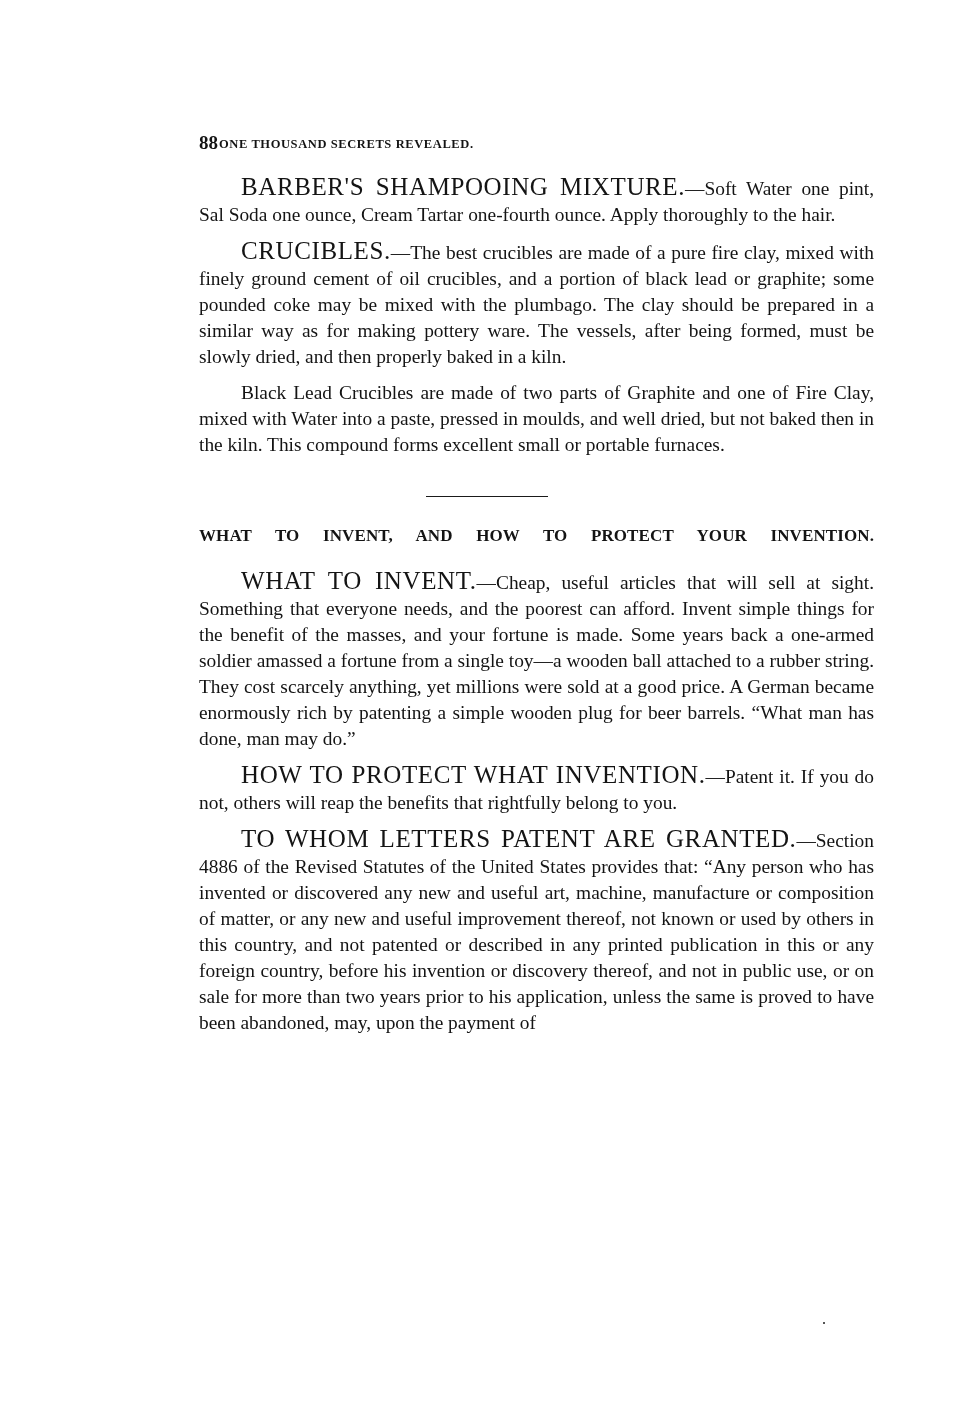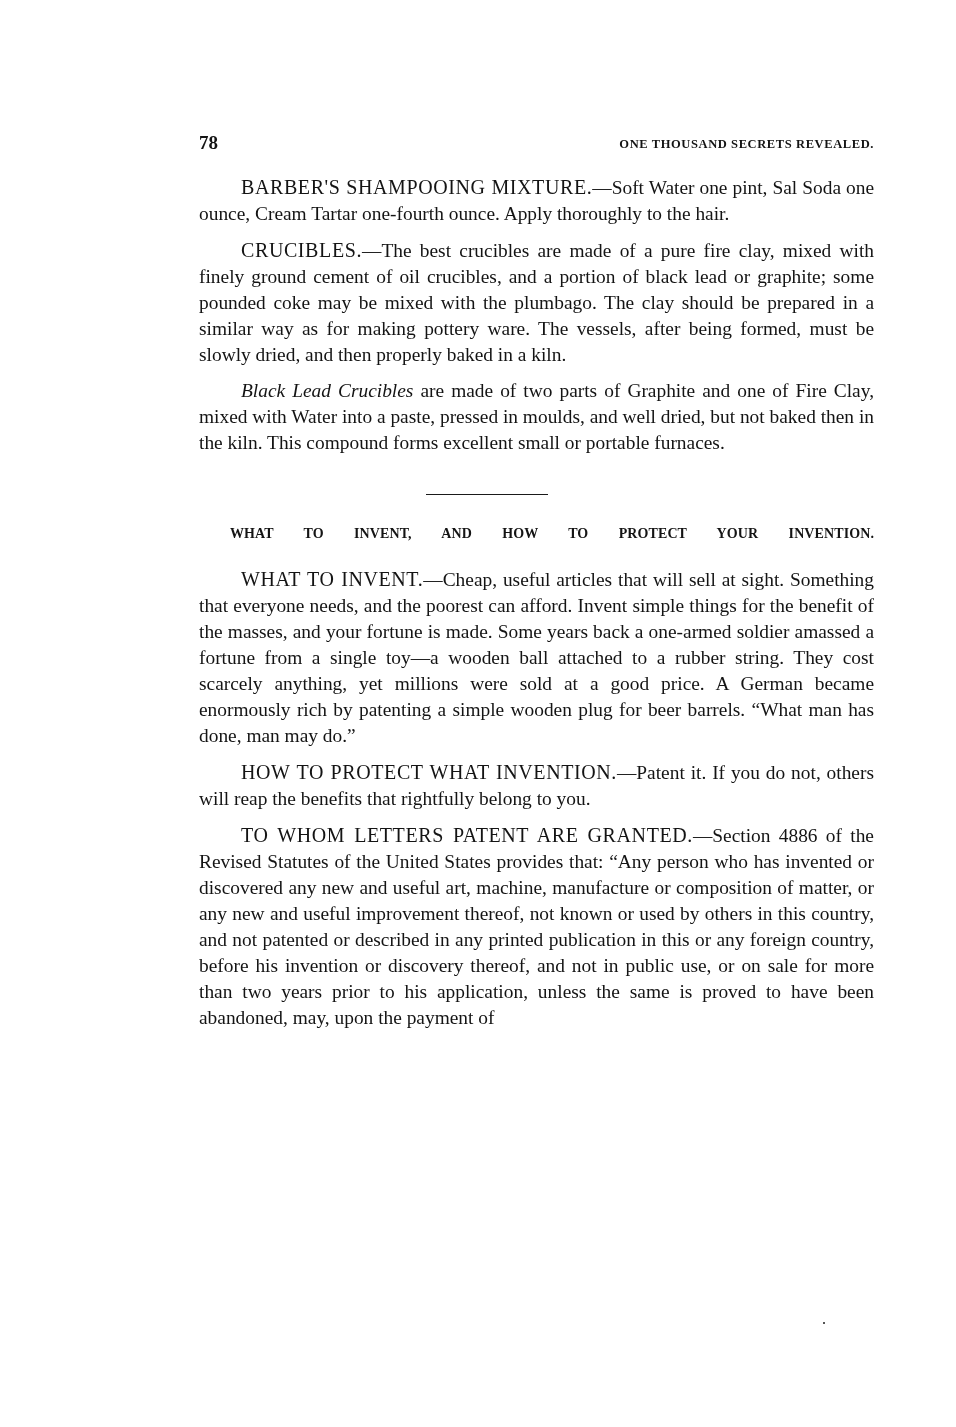--- a/index.html
+++ b/index.html
@@ -31,21 +31,21 @@
       top: 0;
       font-size: 19px;
       font-weight: bold;
       line-height: 24px;
     }
     .running-title {
       position: absolute;
       left: 0;
       right: 0;
       top: 3px;
-      text-align: right;
+      text-align: left;
       font-size: 12.5px;
       font-weight: bold;
       letter-spacing: 0.6px;
       line-height: 20px;
       padding-left: 20px;
     }
     .body-text {
       margin-top: 15px;
       font-size: 19.4px;
       line-height: 26px;
@@ -57,64 +57,62 @@
     }
     .para {
       margin-top: 10px !important;
       text-indent: 42px;
     }
     .para.first {
       margin-top: 0 !important;
       text-indent: 0;
     }
     .lead-caps {
-      font-size: 20px;
+      font-size: 25px;
       letter-spacing: 0.6px;
     }
     .lead-italic {
-      font-style: italic;
     }
     .rule {
       width: 122px;
       height: 0;
       border-top: 1.6px solid #1a1a1a;
       margin: 38px auto 0 auto;
       position: relative;
       left: -50px;
     }
     .section-heading {
       margin-top: 27px;
-      font-size: 14px;
+      font-size: 17px;
       font-weight: bold;
       letter-spacing: 0.1px;
       line-height: 24px;
       text-align: justify;
       text-align-last: justify;
       white-space: nowrap;
-      margin-left: 31px;
     }
     .section-body {
       margin-top: 20px;
     }
     .speck {
       position: absolute;
       left: 823px;
       top: 1322px;
       width: 2px;
       height: 2px;
       background: #555;
     }
   </style>
 </head>
 <body>
 
 <div class="page">
 
   <div class="running-head">
-    <span class="page-number">78</span>
+    <span class="page-number">88</span>
     <span class="running-title">ONE THOUSAND SECRETS REVEALED.</span>
   </div>
 
   <div class="body-text">
     <p class="para">
       <span class="lead-caps">BARBER'S SHAMPOOING MIXTURE.</span><span>—Soft Water one pint, Sal Soda one ounce, Cream Tartar one-fourth ounce.  Apply thoroughly to the hair.</span>
     </p>
     <p class="para">
       <span class="lead-caps">CRUCIBLES.</span><span>—The best crucibles are made of a pure fire clay, mixed with finely ground cement of oil crucibles, and a portion of black lead or graphite; some pounded coke may be mixed with the plumbago. The clay should be prepared in a similar way as for making pottery ware. The vessels, after being formed, must be slowly dried, and then properly baked in a kiln.</span>
     </p>

